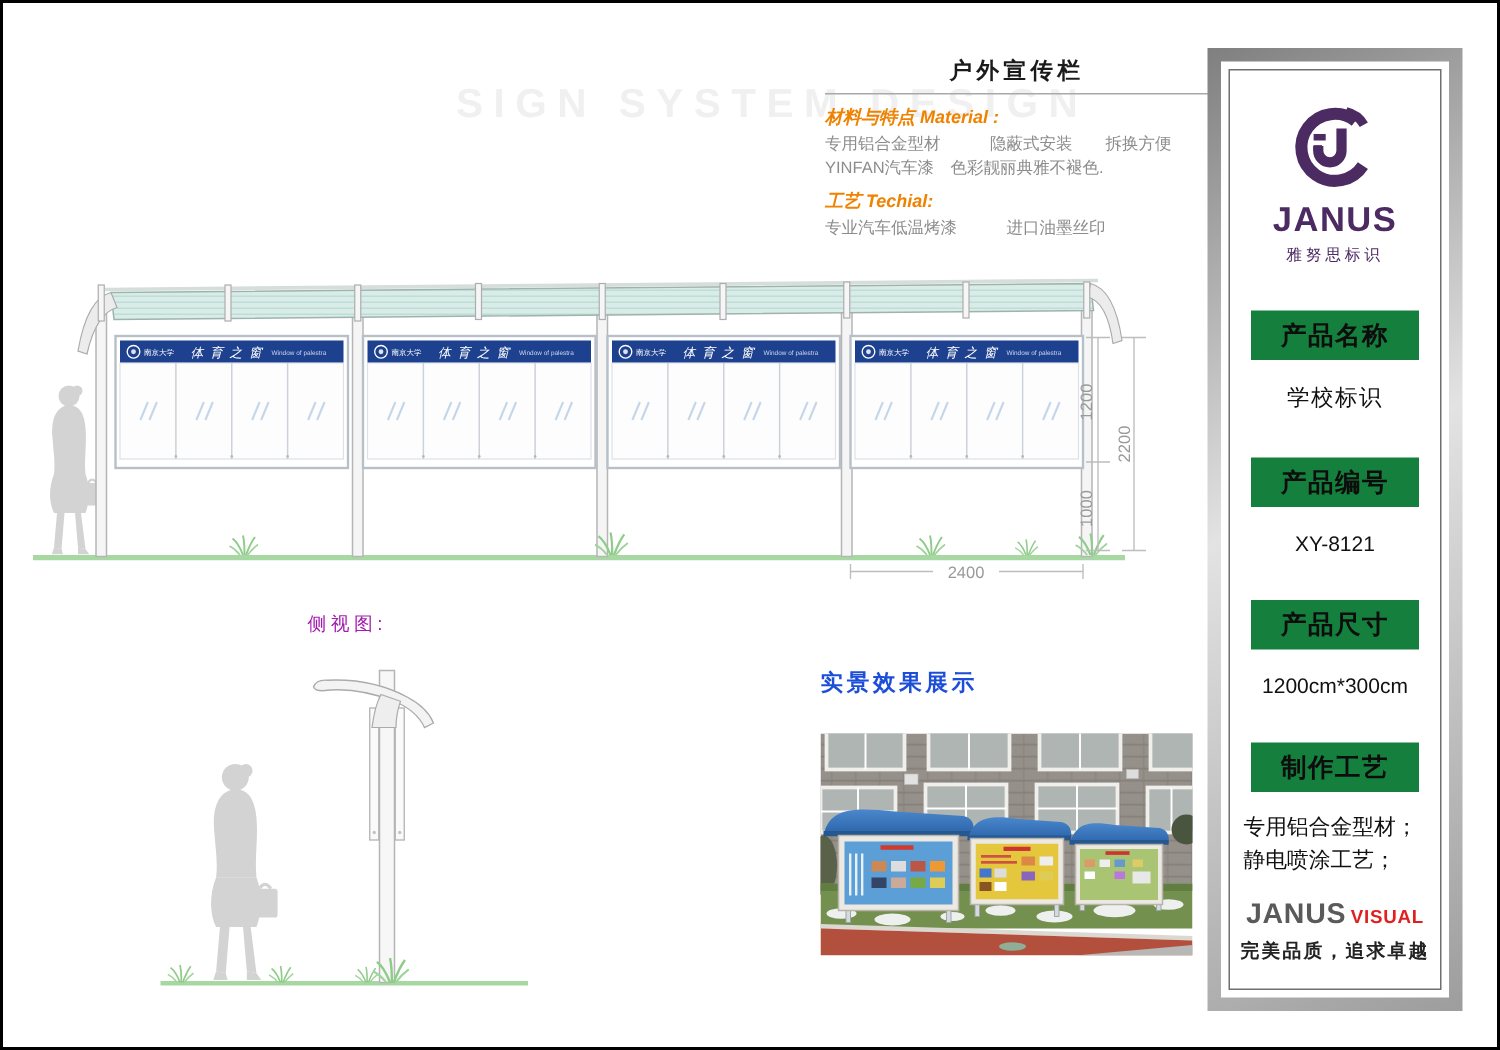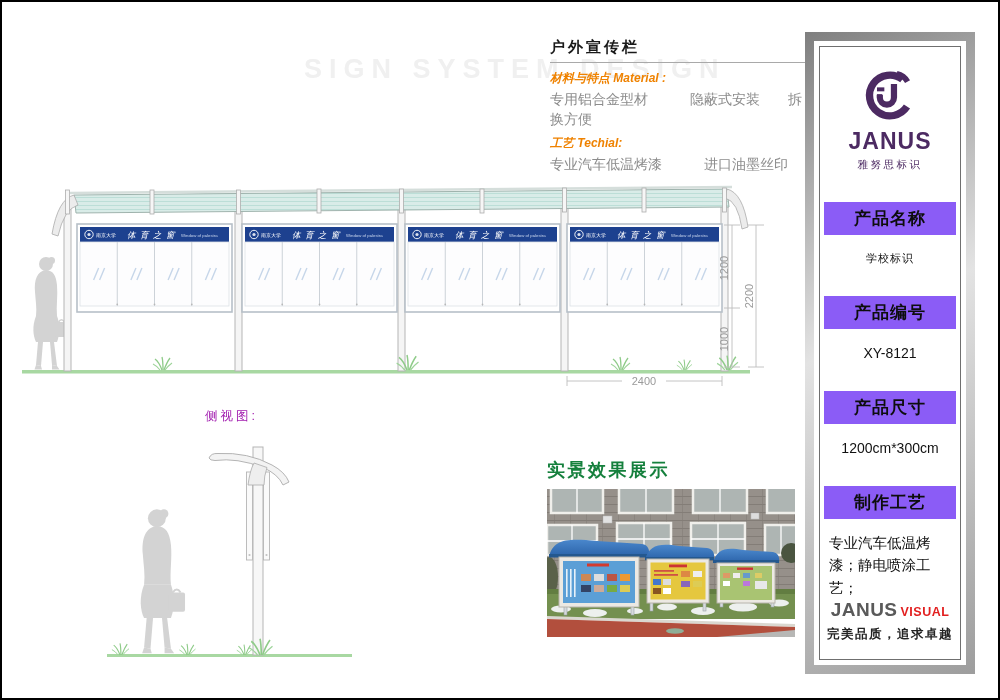--- a/index.html
+++ b/index.html
@@ -9,50 +9,50 @@
     border:2px solid #000;overflow:hidden;
     font-family:"Liberation Sans","DejaVu Sans",sans-serif;
   }
   
   .watermark{
     position:absolute;left:302px;top:52px;font-size:27px;color:#f0f0f0;
     letter-spacing:7px;font-weight:bold;white-space:nowrap;
   }
   
   .info{position:absolute;left:548px;top:36px;width:256px;}
-  .info h1{margin:0;font-size:15px;letter-spacing:3px;color:#1a1a1a;font-weight:bold;}
+  .info h1{margin:0;font-size:15px;letter-spacing:3px;color:#1a1a1a;font-weight:bold;text-align:center;}
   .info .rule{border:none;border-top:1px solid #a9a9a9;margin:5px 0 7px 0;}
   .info .lbl{color:#ef8200;font-weight:bold;font-size:12px;margin:5px 0 2px 0;font-style:italic;}
-  .info .txt{color:#8c8c8c;font-size:14px;line-height:1.45;margin:0;}
+  .info .txt{color:#8c8c8c;font-size:11px;line-height:1.45;margin:0;}
   
   .sideview-label{position:absolute;left:203px;top:406px;font-size:12.5px;color:#a21caf;letter-spacing:3px;}
-  .photo-label{position:absolute;left:545px;top:456px;font-size:18px;font-weight:bold;letter-spacing:2.5px;color:#15803d;}
+  .photo-label{position:absolute;left:545px;top:444px;font-size:15px;font-weight:bold;letter-spacing:2.5px;color:#1d4ed8;}
   .elev{position:absolute;left:20px;top:180px;}
   .sideview{position:absolute;left:100px;top:420px;}
   .photo{position:absolute;left:545px;top:487px;}
   
   .sidebar{
     position:absolute;left:803px;top:30px;width:170px;height:642px;
     background:linear-gradient(150deg,#7f7f7f 0%,#e3e3e3 45%,#9d9d9d 100%);
     padding:9px;
   }
   .sidebar-mid{background:#fff;width:100%;height:100%;padding:5px;}
   .sidebar-inner{
     border:1px solid #6f6f6f;width:100%;height:100%;
     display:flex;flex-direction:column;align-items:center;
     padding:20px 9px 16px 9px;
   }
   .logo-text{color:#4c2a62;font-size:23px;font-weight:bold;letter-spacing:1px;margin-top:4px;}
   .logo-sub{color:#4c2a62;font-size:10.5px;letter-spacing:2.5px;margin-top:3px;}
   .sec-h{
-    margin-top:30px;background:#8b5cf6;width:132px;text-align:center;
+    margin-top:30px;background:#15803d;width:112px;text-align:center;
     padding:5px 0;font-weight:bold;font-size:17px;color:#0d0d0d;letter-spacing:1px;
   }
   .sec-h.gap{}
-  .sec-v{margin-top:16px;font-size:11px;color:#111;text-align:center;letter-spacing:1px;}
+  .sec-v{margin-top:16px;font-size:15px;color:#111;text-align:center;letter-spacing:1px;}
   .sec-v.small{font-size:14px;letter-spacing:0;}
   .sec-v.paragraph{
     margin-top:13px;font-size:14.5px;line-height:1.55;text-align:left;
     align-self:stretch;letter-spacing:0;
   }
   .sidebar-footer{margin-top:auto;text-align:center;}
   .footer-brand{font-size:19px;font-weight:bold;color:#5a5a5a;letter-spacing:0.5px;white-space:nowrap;}
   .footer-brand .visual{color:#e21f1f;font-size:12.5px;margin-left:3px;letter-spacing:0.5px;}
   .footer-tagline{
     font-family:"Liberation Serif","DejaVu Serif",serif;font-weight:bold;
@@ -64,20 +64,21 @@
 
 <div class="page">
 
   <div class="watermark">SIGN SYSTEM DESIGN</div>
 
   <div class="info">
     <h1>户外宣传栏</h1>
     <hr class="rule">
     <p class="lbl">材料与特点 Material :</p>
     <p class="txt">专用铝合金型材　　　隐蔽式安装　　拆换方便</p>
+    <p class="txt">YINFAN汽车漆　色彩靓丽典雅不褪色.</p>
     <p class="lbl">工艺 Techial:</p>
     <p class="txt">专业汽车低温烤漆　　　进口油墨丝印</p>
   </div>
 
   <svg class="elev" width="760" height="215" viewBox="0 0 760 215">
     <defs>
       <pattern id="roofp" width="6" height="4" patternUnits="userSpaceOnUse">
         <rect width="6" height="4" fill="#d9ece8"></rect>
         <rect y="3" width="6" height="1" fill="#bcded7"></rect>
       </pattern>
@@ -341,21 +342,21 @@
         <div class="sec-h">产品名称</div>
         <div class="sec-v">学校标识</div>
 
         <div class="sec-h gap">产品编号</div>
         <div class="sec-v small">XY-8121</div>
 
         <div class="sec-h gap">产品尺寸</div>
         <div class="sec-v small">1200cm*300cm</div>
 
         <div class="sec-h gap">制作工艺</div>
-        <div class="sec-v paragraph">专业汽车低温烤漆；静电喷涂工艺；</div>
+        <div class="sec-v paragraph">专用铝合金型材；静电喷涂工艺；</div>
 
         <div class="sidebar-footer">
           <div class="footer-brand">
             <span>JANUS</span><span class="visual">VISUAL</span>
           </div>
           <div class="footer-tagline">完美品质，追求卓越</div>
         </div>
       </div>
     </div>
   </div>

